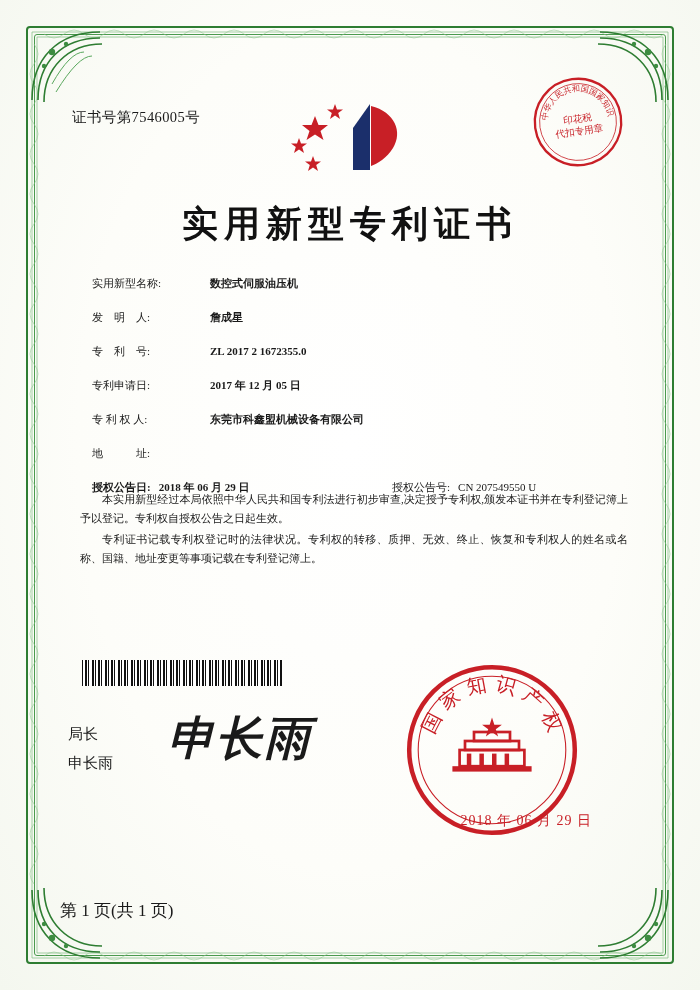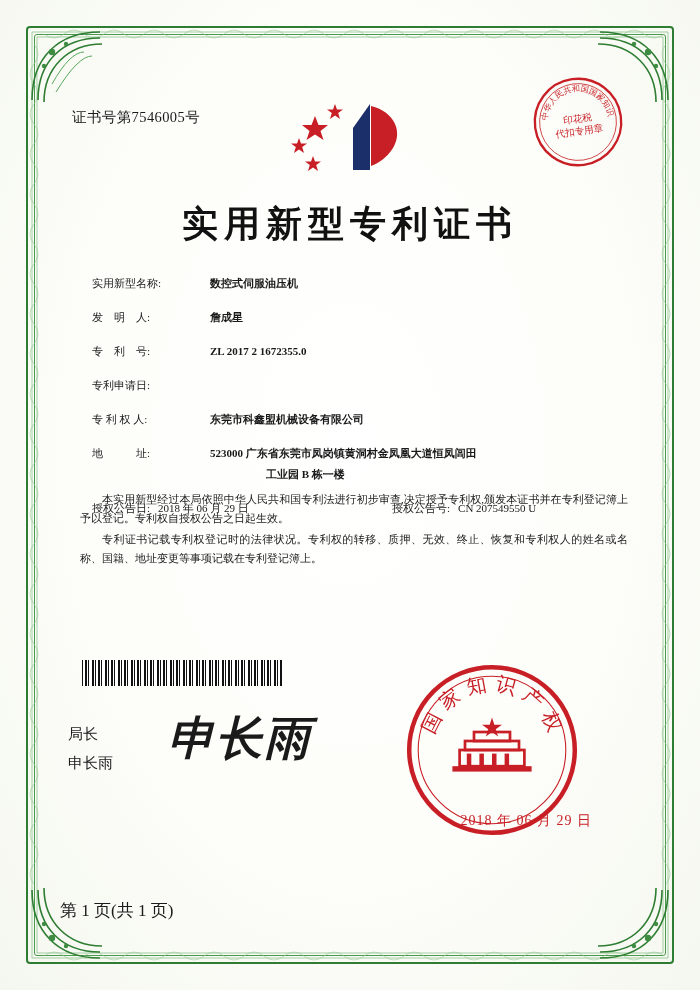--- a/index.html
+++ b/index.html
@@ -88,21 +88,21 @@
   .frow{display:flex;align-items:flex-start;margin-bottom:23px;}
   .flabel{
     width:118px;flex:0 0 118px;
     letter-spacing:0px;
     white-space:nowrap;
   }
   .fvalue{flex:1;font-weight:bold;}
   .fvalue .line2{display:block;margin-top:10px;padding-left:56px;}
 
   .two-col{display:flex;align-items:flex-start;margin-bottom:6px;}
-  .two-col .col-a{display:flex;flex:0 0 300px;}
+  .two-col .col-a{display:flex;flex:0 0 300px;font-weight:bold;}
   .two-col .col-b{display:flex;flex:1;}
   .two-col .lab{white-space:nowrap;}
   .two-col .val{margin-left:8px;}
 
   .paras{
     position:absolute;left:20px;right:12px;top:430px;
     font-size:11px;
     line-height:1.72;
     text-align:justify;
   }
@@ -279,33 +279,30 @@
         <div class="fvalue">詹成星</div>
       </div>
 
       <div class="frow">
         <div class="flabel">专　利　号:</div>
         <div class="fvalue">ZL 2017 2 1672355.0</div>
       </div>
 
       <div class="frow">
         <div class="flabel">专利申请日:</div>
+        <div class="fvalue">2017 年 12 月 05 日</div>
       </div>
 
       <div class="frow">
         <div class="flabel">专 利 权 人:</div>
         <div class="fvalue">东莞市科鑫盟机械设备有限公司</div>
       </div>
 
       <div class="frow">
         <div class="flabel">地　　　址:</div>
-        <div class="fvalue">
-          <span>523000  广东省东莞市凤岗镇黄洞村金凤凰大道恒凤闾田</span>
-          <span class="line2">工业园 B 栋一楼</span>
-        </div>
       </div>
 
       <div class="two-col">
         <div class="col-a">
           <span class="lab">授权公告日:</span>
           <span class="val">2018 年 06 月 29 日</span>
         </div>
         <div class="col-b">
           <span class="lab">授权公告号:</span>
           <span class="val">CN 207549550 U</span>

